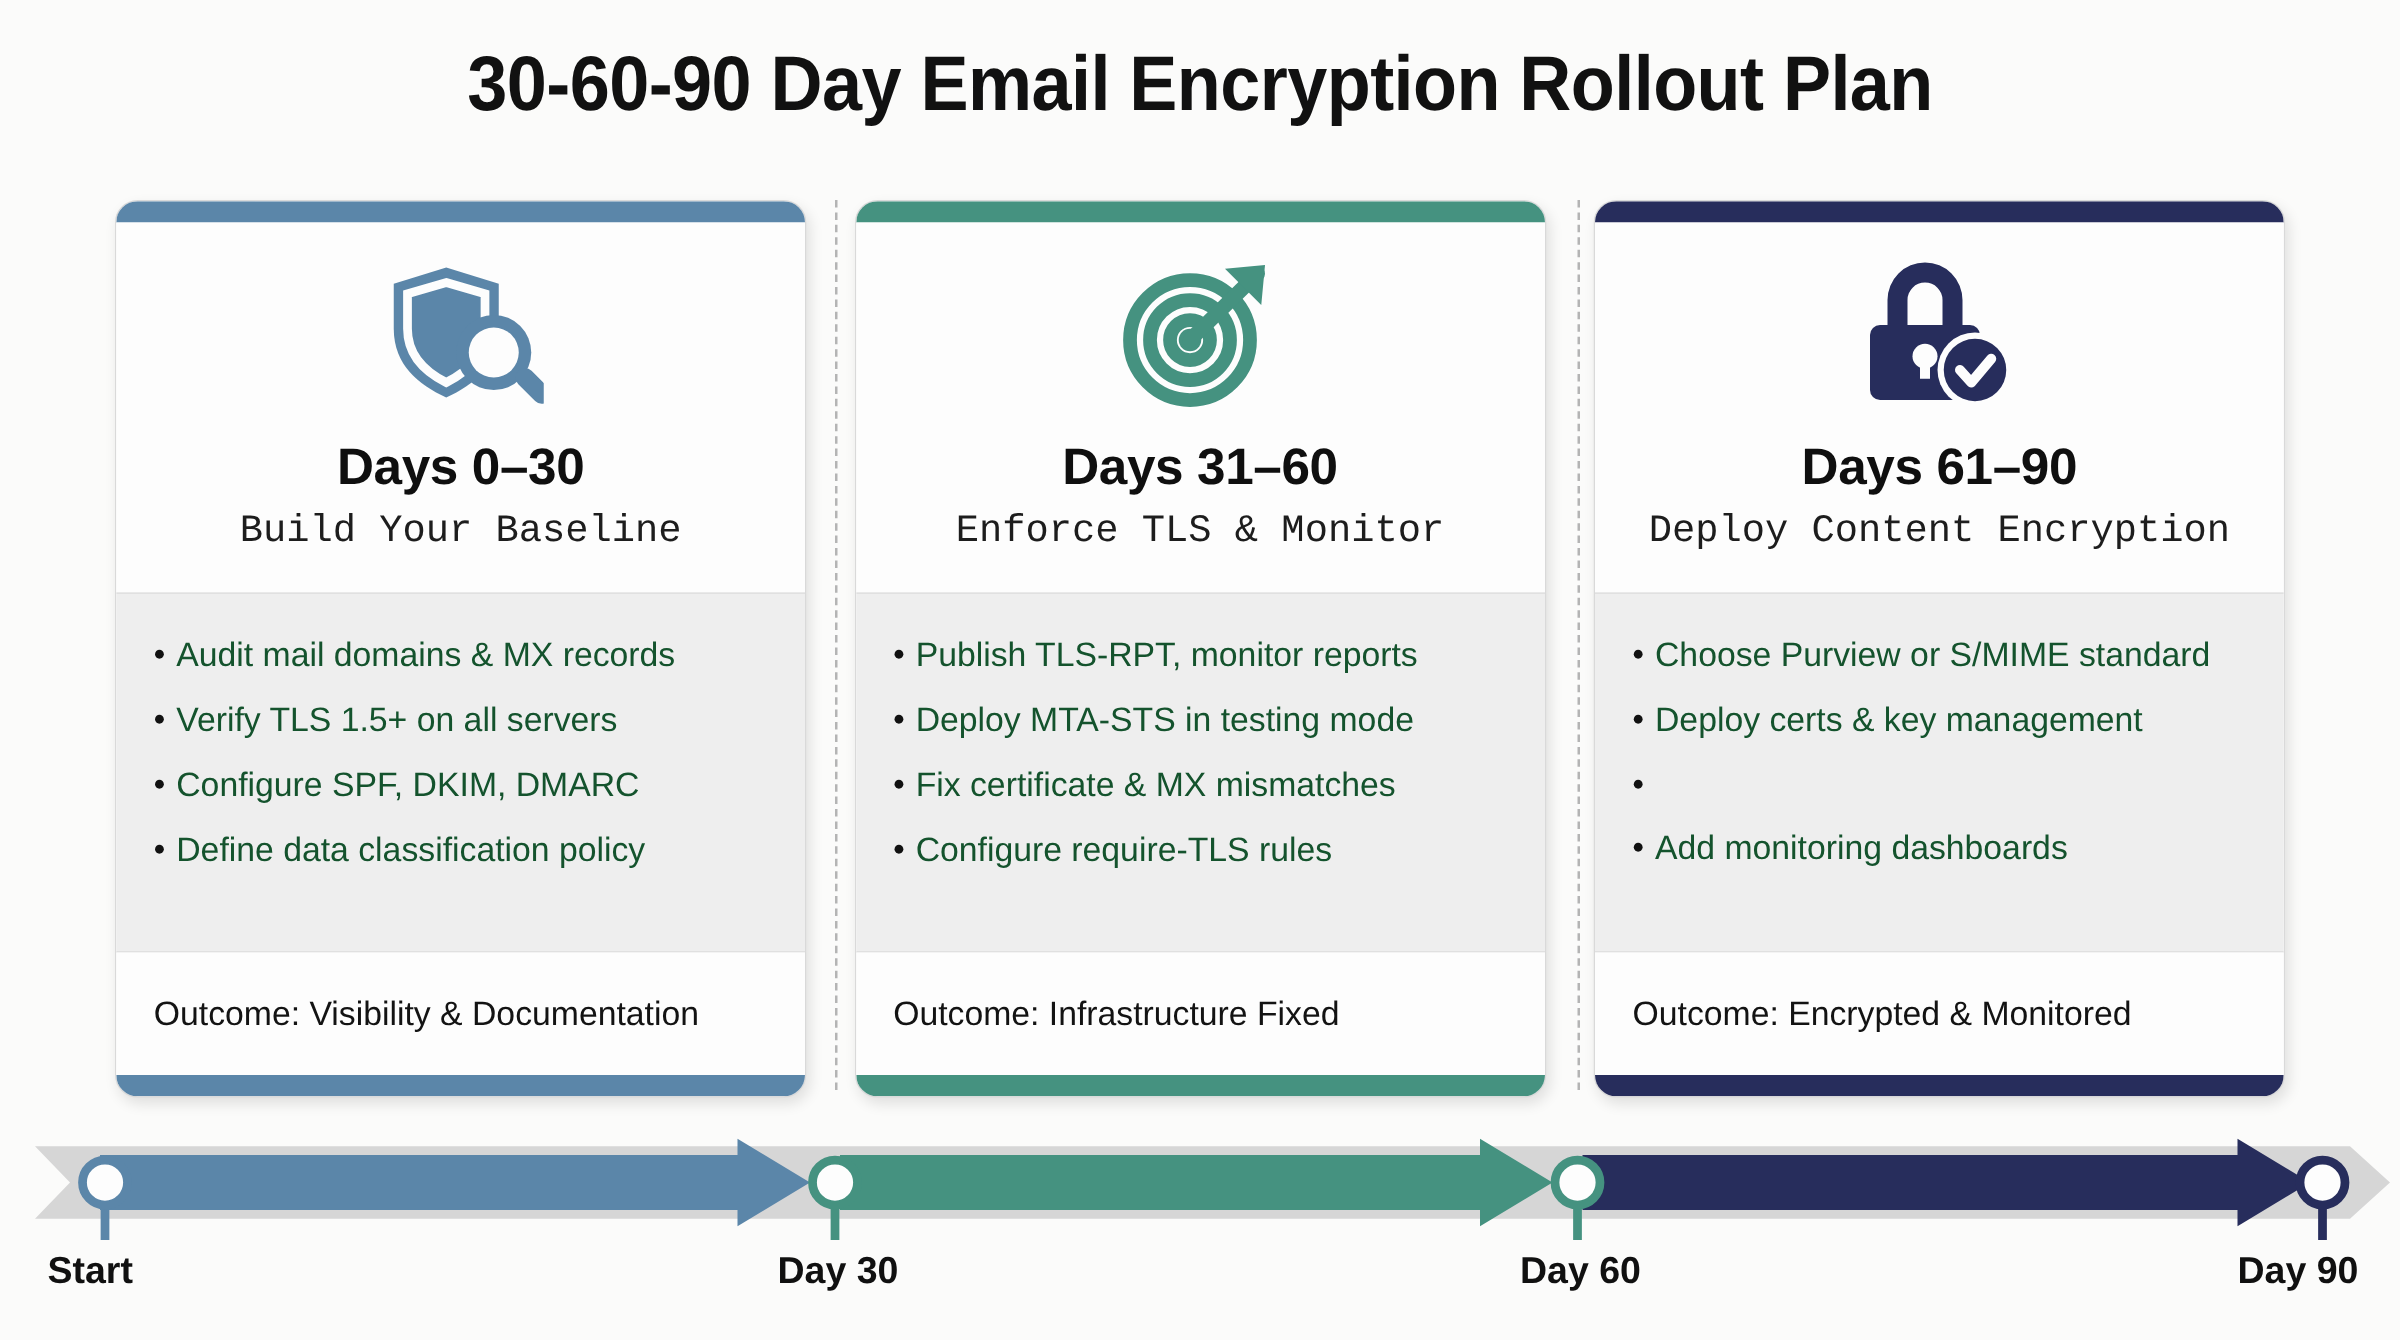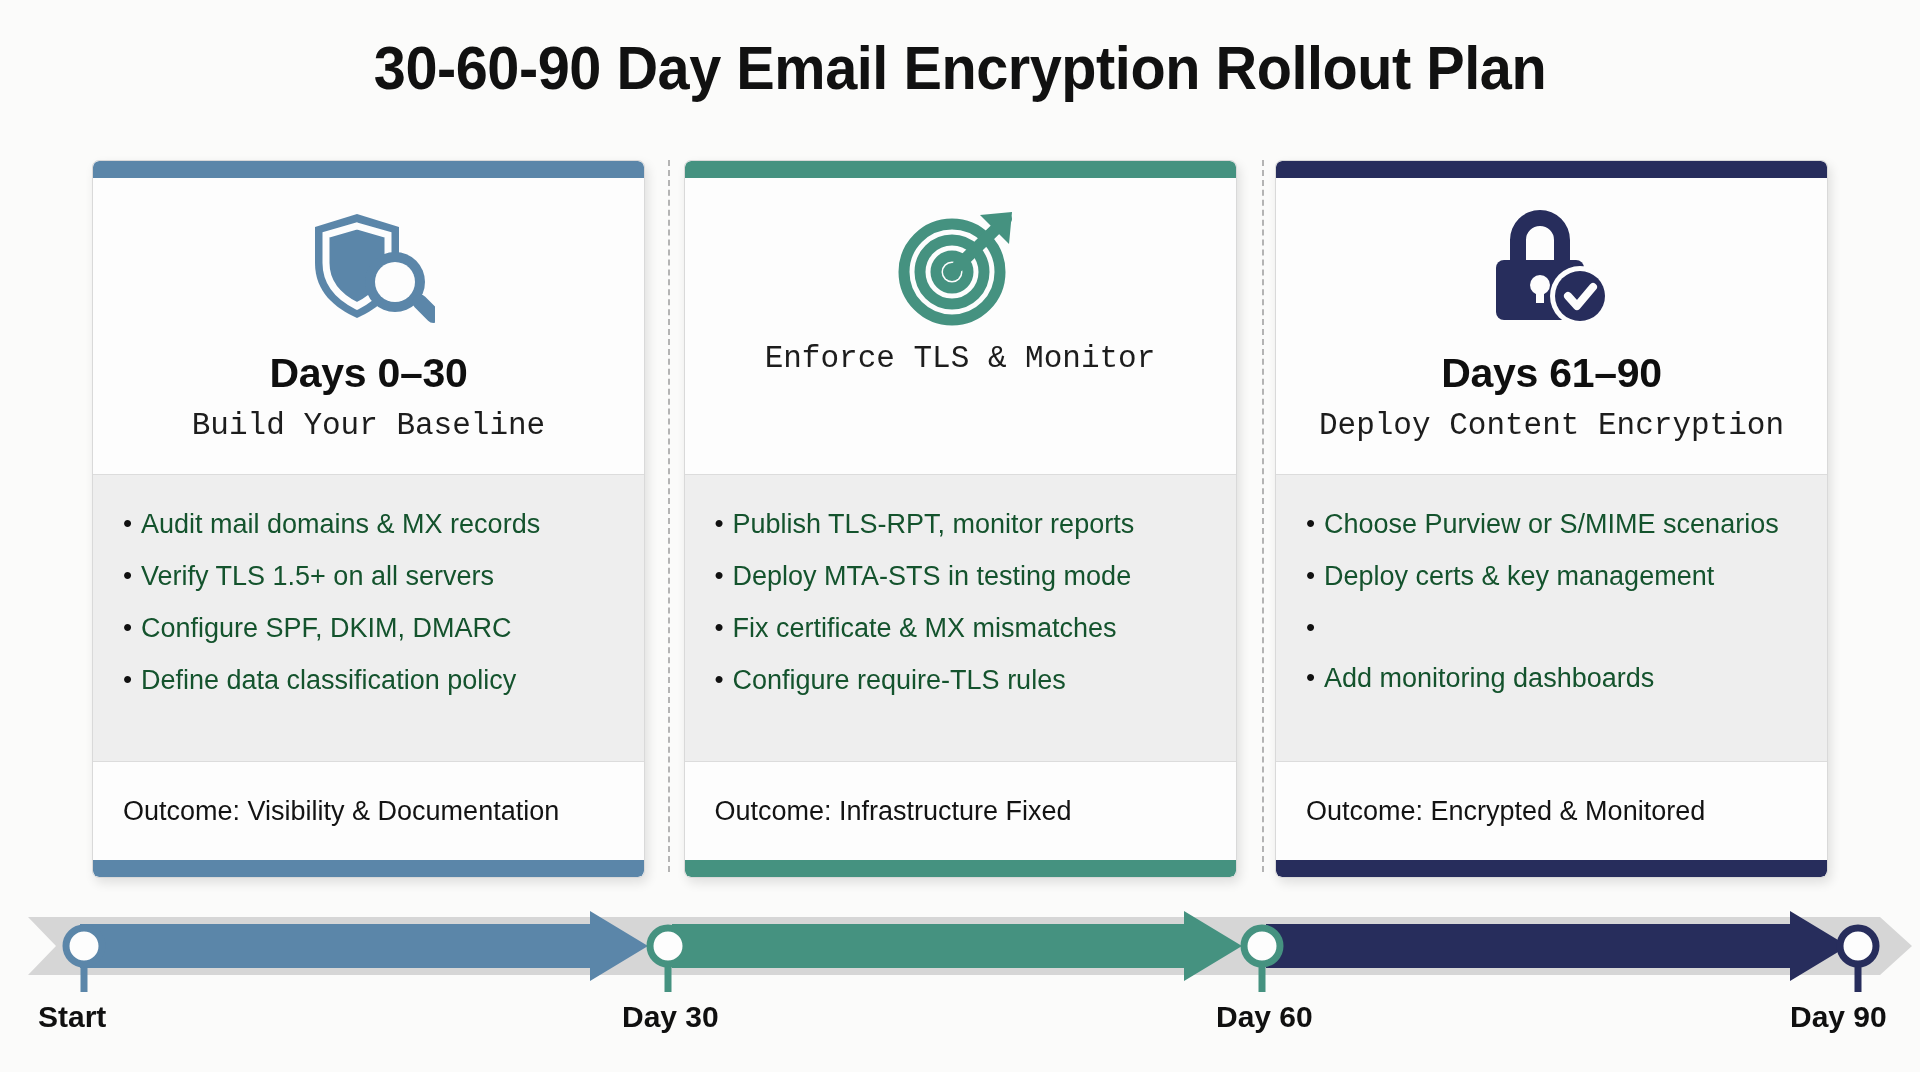--- a/index.html
+++ b/index.html
@@ -40,21 +40,21 @@
     display: flex;
     justify-content: space-between;
   }
 
   .card {
     position: relative;
     width: 553px;
     height: 718px;
     background: #ffffff;
     border: 1px solid #d9d9d9;
-    border-radius: 7px;
+    border-radius: 18px;
     box-shadow: 3px 5px 11px rgba(0,0,0,0.11);
     display: flex;
     flex-direction: column;
     overflow: hidden;
     box-sizing: border-box;
   }
   .card-topbar {
     height: 17px;
     width: 100%;
     flex: none;
@@ -237,20 +237,21 @@
       <div class="card-icon">
         <svg width="128" height="122" viewBox="0 0 128 122" aria-hidden="true">
           <circle cx="56" cy="66" r="48" fill="none" stroke="#459280" stroke-width="11"></circle>
           <circle cx="56" cy="66" r="32" fill="none" stroke="#459280" stroke-width="11"></circle>
           <circle cx="56" cy="66" r="16" fill="none" stroke="#459280" stroke-width="11"></circle>
           <circle cx="56" cy="66" r="9" fill="#459280"></circle>
           <path d="M56 66 L110 13" stroke="#459280" stroke-width="12" stroke-linecap="round"></path>
           <path d="M84 9 L116 6 L113 38 Z" fill="#459280"></path>
         </svg>
       </div>
+      <div class="card-phase">Days 31–60</div>
       <div class="card-subtitle">Enforce TLS &amp; Monitor</div>
     </div>
 
     <div class="card-bullets">
       <div class="bullet-row">
         <span class="bullet-dot">•</span>
         <span class="bullet-text">Publish TLS-RPT, monitor reports</span>
       </div>
       <div class="bullet-row">
         <span class="bullet-dot">•</span>
@@ -289,21 +290,21 @@
           <path d="M80 90 L89 100 L105 81" fill="none" stroke="#fdfdfd" stroke-width="8" stroke-linecap="round" stroke-linejoin="round"></path>
         </svg>
       </div>
       <div class="card-phase">Days 61–90</div>
       <div class="card-subtitle">Deploy Content Encryption</div>
     </div>
 
     <div class="card-bullets">
       <div class="bullet-row">
         <span class="bullet-dot">•</span>
-        <span class="bullet-text">Choose Purview or S/MIME scenarios</span>
+        <span class="bullet-text">Choose Purview or S/MIME standard</span>
       </div>
       <div class="bullet-row">
         <span class="bullet-dot">•</span>
         <span class="bullet-text">Deploy certs &amp; key management</span>
       </div>
       <div class="bullet-row">
         <span class="bullet-dot">•</span>
       </div>
       <div class="bullet-row">
         <span class="bullet-dot">•</span>

